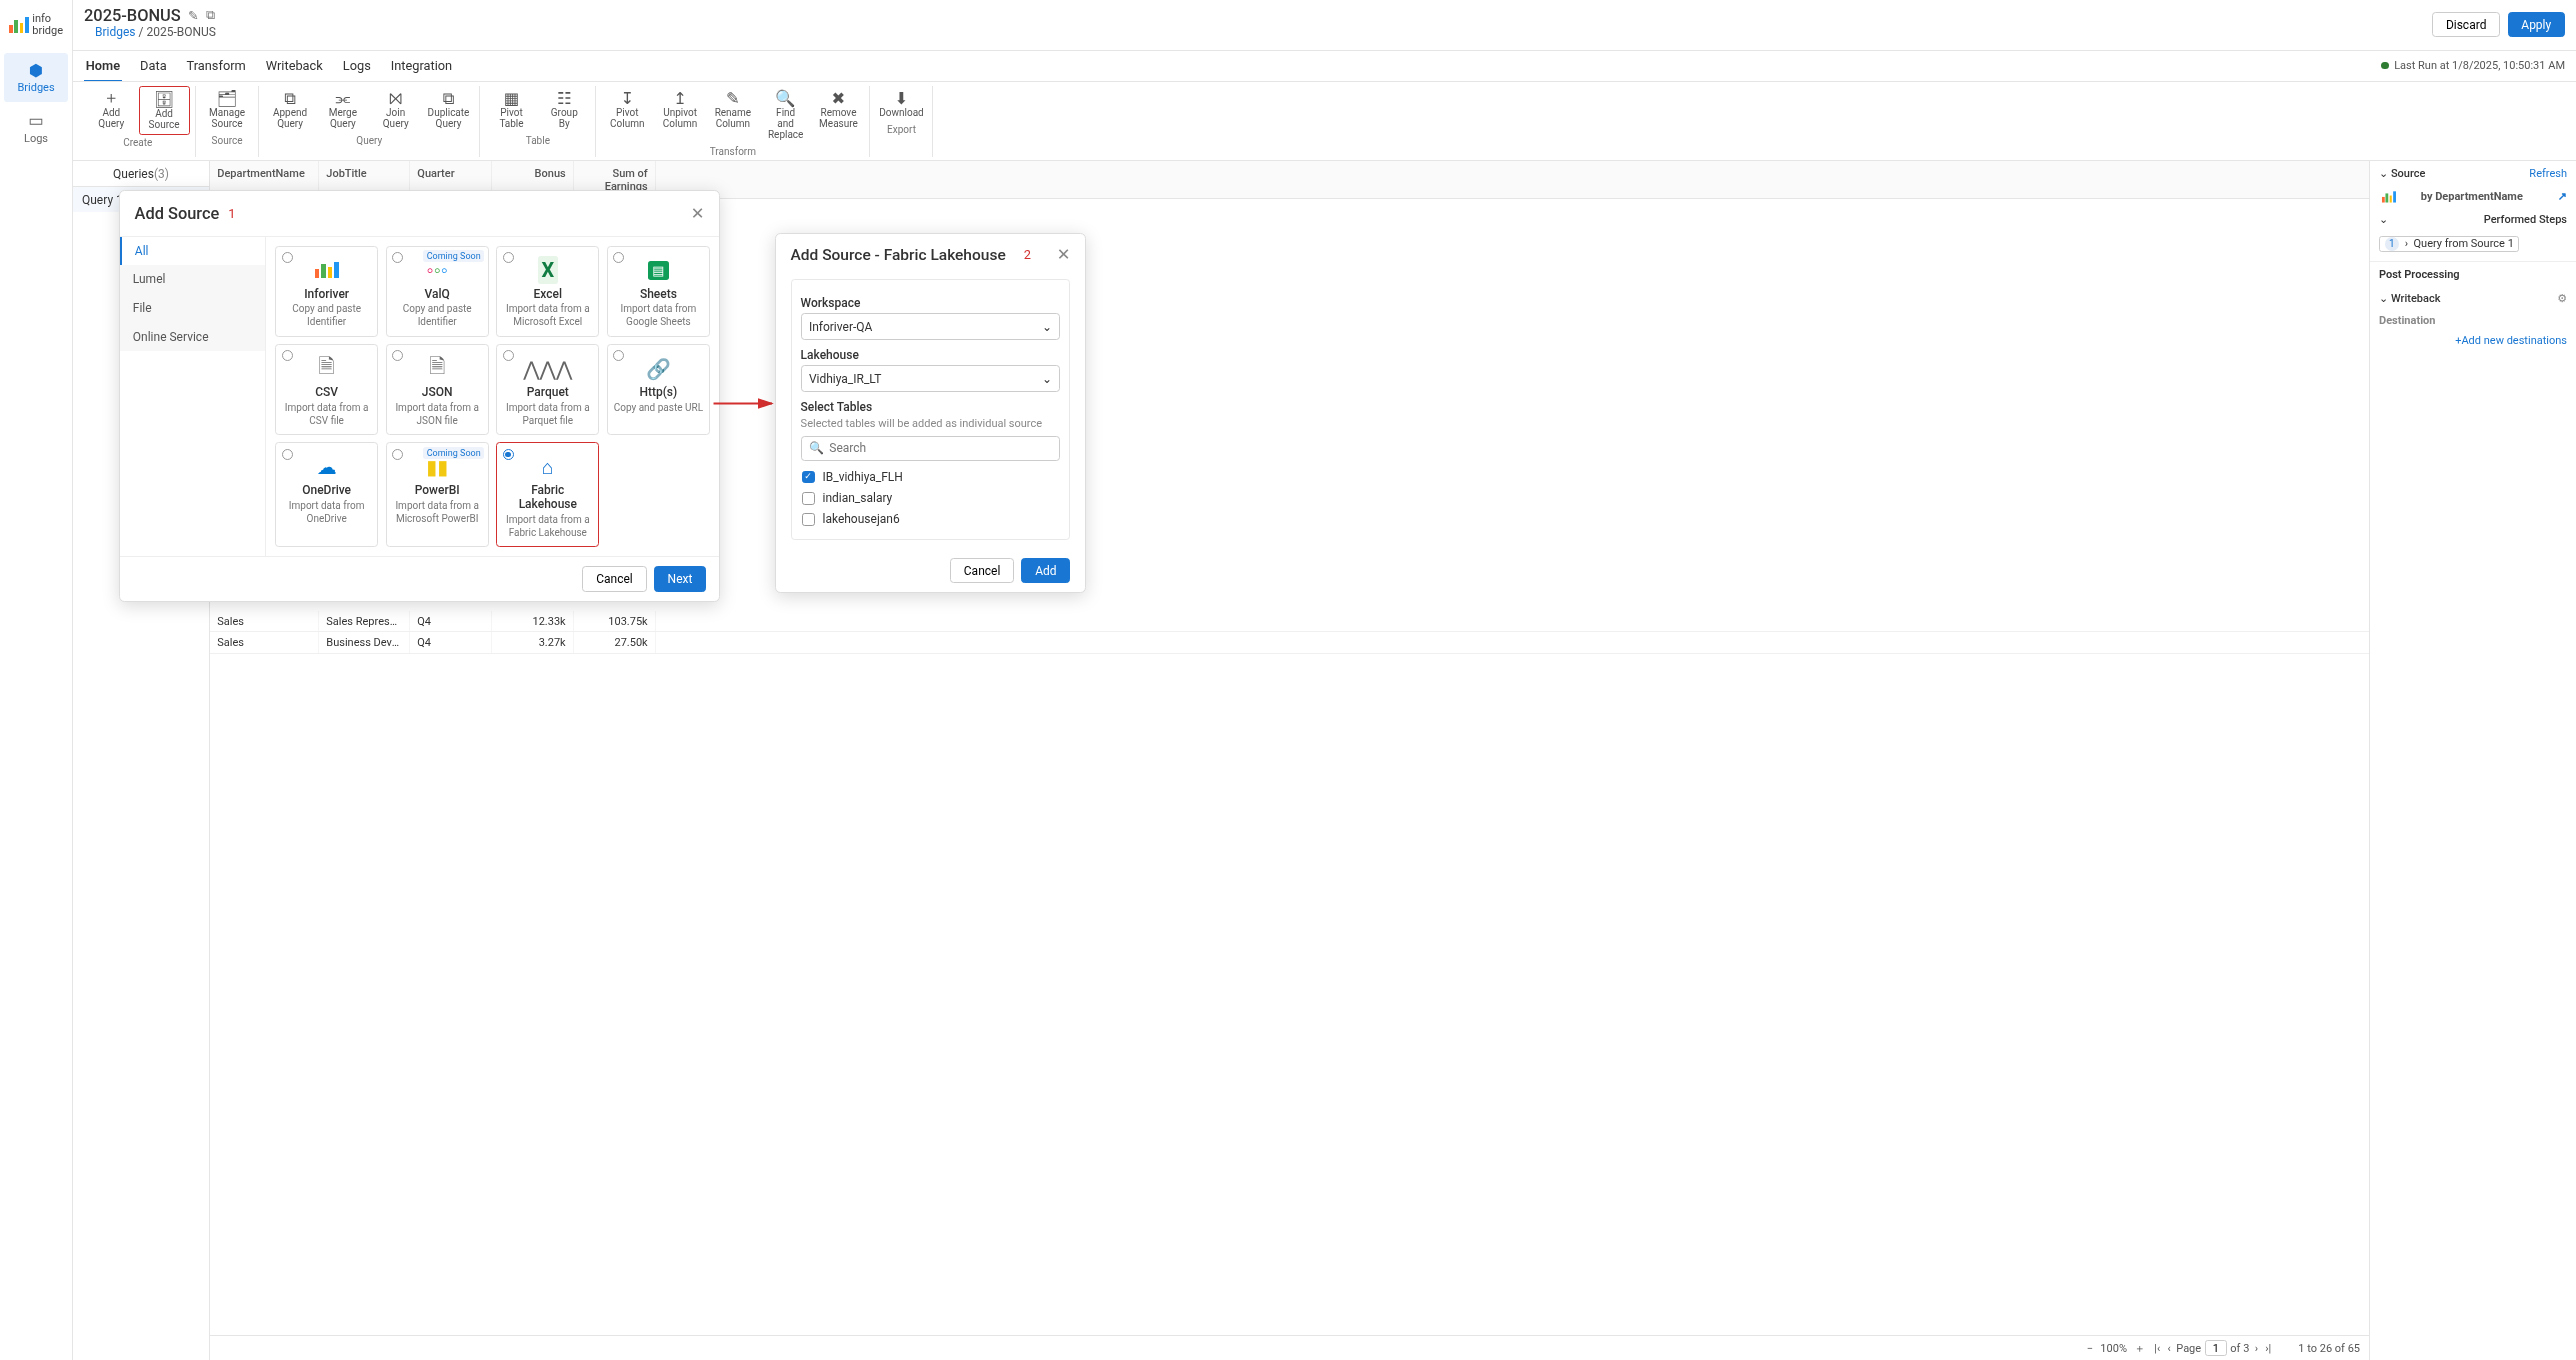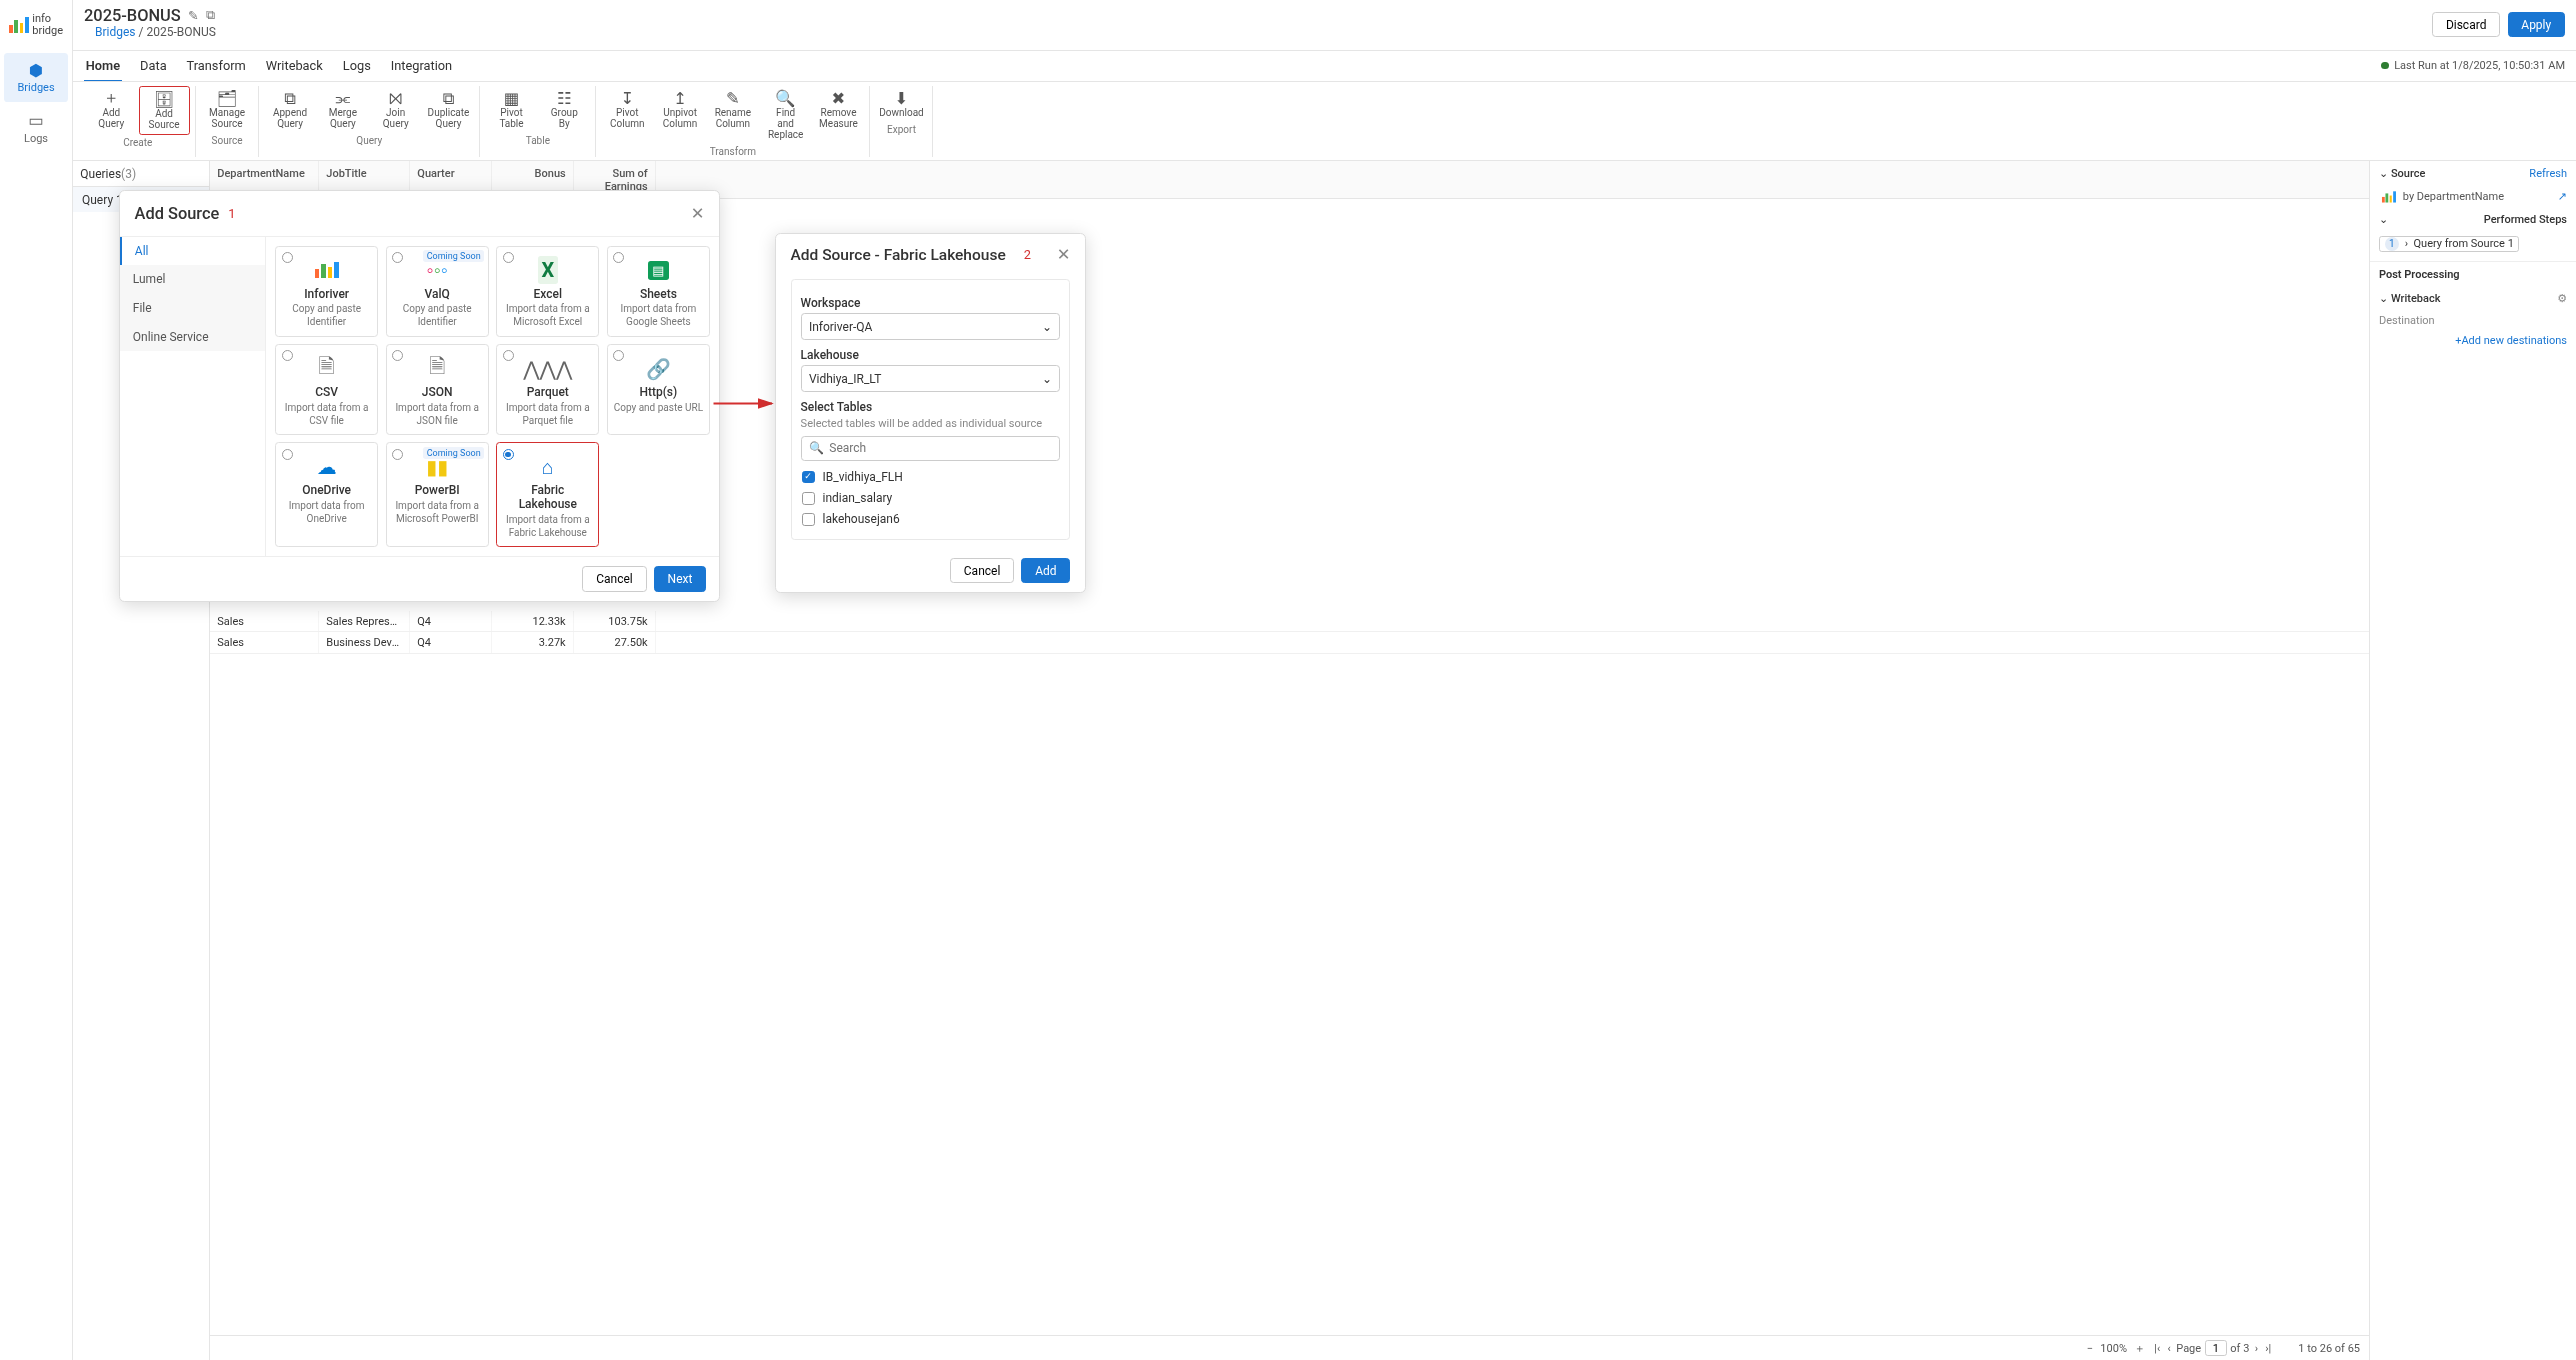--- a/index.html
+++ b/index.html
@@ -33,39 +33,39 @@
 .last-run .dot{ width:7.3px;height:7.3px;border-radius:50%;background:#2e7d32;}
 .ribbon { display: flex; border-bottom: 0.9px solid #e5e5e5; padding: 3.6px 7.3px; }
 .ribbon-group { display:flex; flex-direction:column; align-items:center; border-right:0.9px solid #e5e5e5; padding: 0 5.5px;}
 .ribbon-row { display: flex; gap: 1.8px; }
 .ribbon-btn { display:flex; flex-direction:column; align-items:center; justify-content:flex-start; width: 51px; padding: 3.6px 1.8px; font-size: 10px; text-align:center; color:#555; cursor:pointer; border-radius:2.7px;}
 .ribbon-btn .ric { font-size: 16.4px; height:18px; display:flex; align-items:center; justify-content:center;}
 .ribbon-btn.highlight { border:0.9px solid #d32f2f; }
 .ribbon-group-label { font-size: 10px; color:#777; padding:1.8px 0 0; text-align:center; }
 .body { flex: 1; display:flex; overflow:hidden; }
 .queries-pane { width: 137px; border-right:0.9px solid #e5e5e5; font-size:12px;}
-.queries-head { padding:5.5px 7.3px; border-bottom:0.9px solid #e5e5e5; display:flex; justify-content:flex-start;}
+.queries-head { padding:5.5px 7.3px; border-bottom:0.9px solid #e5e5e5; display:flex; justify-content:center;}
 .query-item { padding:5.5px 9px; background:#f5f8fc;}
 .center { flex:1; display:flex; flex-direction:column; position:relative;}
 .toolbar { display:flex; align-items:center; gap:7.3px; padding:3.6px 9px; border-bottom:0.9px solid #e5e5e5; font-size:11px; color:#555;}
 .toolbar-right { margin-left:auto; display:flex; align-items:center; gap:5.5px;}
 .toggle { width:25.5px;height:12.8px;background:#ccc;border-radius:6.4px;position:relative;}
 .toggle::after{content:'';position:absolute;width:11px;height:11px;background:#fff;border-radius:50%;top:0.9px;left:0.9px;}
 .table { font-size:11px; }
 .table-head { display:flex; border-bottom:0.9px solid #e5e5e5; background:#fafafa;}
 .th { padding:5.5px 7.3px; border-right:0.9px solid #eee; color:#555; font-weight:500;}
 .th.c1{width:109px;} .th.c2{width:91px;} .th.c3{width:82px;} .th.c4{width:82px;text-align:right;} .th.c5{width:82px;text-align:right;}
 .table-rows { }
 .tr { display:flex; border-bottom:0.9px solid #f0f0f0;}
 .td { padding:3.6px 7.3px; border-right:0.9px solid #f5f5f5; overflow:hidden; text-overflow:ellipsis; white-space:nowrap;}
 .td.c1{width:109px;} .td.c2{width:91px;} .td.c3{width:82px;} .td.c4{width:82px;text-align:right;} .td.c5{width:82px;text-align:right;}
 .right-pane { width:207px; border-left:0.9px solid #e5e5e5; font-size:11px; padding:0;}
 .rp-head { display:flex; align-items:center; justify-content:space-between; font-weight:500; color:#333; padding:5.5px 9px; cursor:pointer;}
 .rp-head .refresh { color:#1976d2; font-weight:400;}
-.rp-item { display:flex; align-items:center; gap:4px; padding:3.6px 9px; color:#555;}
+.rp-item { display:flex; align-items:center; gap:22px; padding:3.6px 9px; color:#555;font-weight:bold;}
 .step-badge { border:0.9px solid #ccc; border-radius:2.7px; padding:0 4.6px; margin:3.6px 9px; display:inline-flex; align-items:center; gap:5.5px;}
 .step-badge .num { background:#e3ecf7; color:#1976d2; border-radius:50%; width:14.6px;height:14.6px;display:flex;align-items:center;justify-content:center;font-size:10px;}
 .add-dest { color:#1976d2; text-align:right; padding:3.6px 9px;}
 .modal { position:absolute; background:#fff; border:0.9px solid #ddd; border-radius:5.5px; box-shadow:0 3.6px 18px rgba(0,0,0,0.15); }
 .modal1 { top:190px; left:46px; width:601px; }
 .modal-head { display:flex; align-items:center; padding:12.8px 14.6px; }
 .modal-title { font-size:16.4px; font-weight:500; margin-right:9px;text-align:center;}
 .annot { color:#d32f2f; font-size:12.8px; }
 .close-x { margin-left:auto; font-size:16.4px; color:#888; cursor:pointer;}
 .modal-body1 { display:flex; border-top:0.9px solid #eee;}

